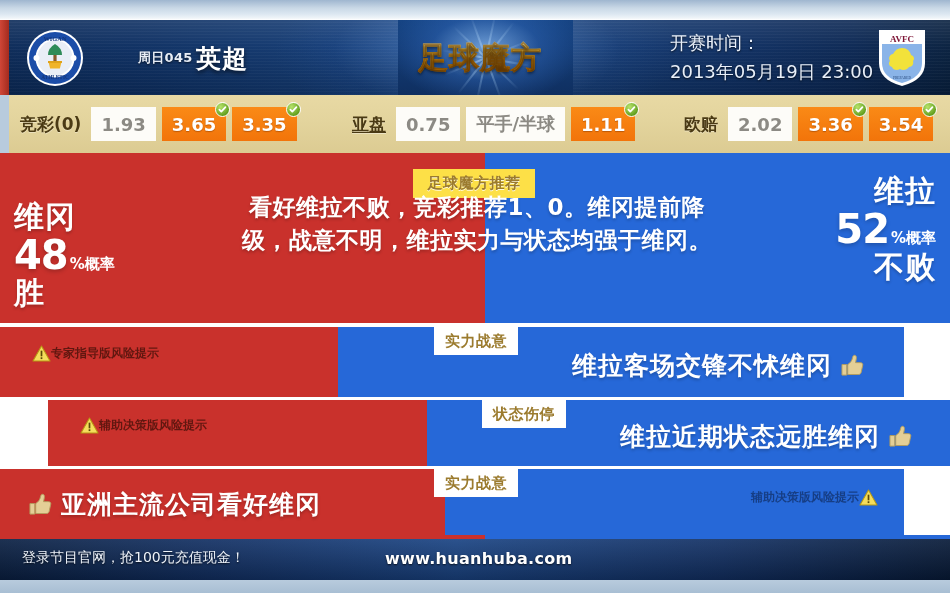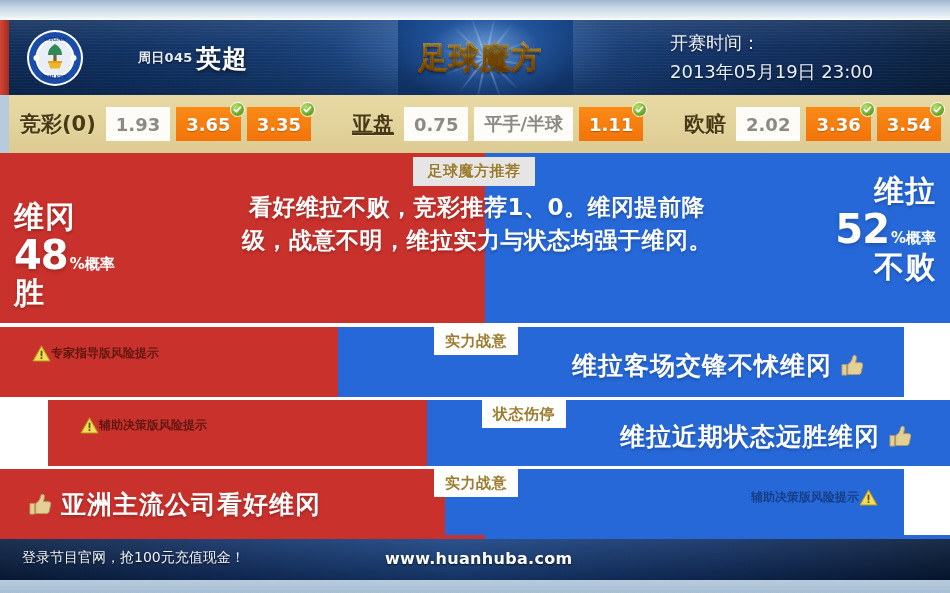--- a/index.html
+++ b/index.html
@@ -91,21 +91,21 @@
     background:linear-gradient(to bottom, #e8d9a4 0%, #e3d49d 45%, #dccb92 100%);
     display:flex; align-items:center;
   }
   .odds-left-bar { position:absolute; left:0; top:0; width:9px; height:58px; background:#b8cbdd; }
   .odds-group { display:flex; align-items:center; position:absolute; }
   .g1 { left:20px; }
   .g2 { left:352px; }
   .g3 { left:684px; }
 
   .odds-label {
-    color:#4a3a14; font-size:21px; font-weight:bold; margin-right:10px; white-space:nowrap;
+    color:#4a3a14; font-size:17px; font-weight:bold; margin-right:10px; white-space:nowrap;
     text-shadow:0 1px 0 rgba(255,255,255,.35);
   }
   .odds-label.underline { text-decoration:underline; text-underline-offset:2px; }
 
   .odds-cell {
     position:relative; height:34px; min-width:56px; padding:0 10px;
     display:flex; align-items:center; justify-content:center;
     font-size:18px; font-weight:bold; margin-right:6px; white-space:nowrap;
   }
   .odds-cell.plain { background:#fdfcf8; color:#8c8a84; }
@@ -126,22 +126,22 @@
     background:#2668d8; overflow:hidden;
   }
   .band-red {
     position:absolute; left:0; top:0; width:485px; height:170px;
     background:#c9312c;
   }
   .band-red-notch {
     position:absolute; left:403px; top:0; width:82px; height:28px; background:#c9312c;
   }
   .band-badge {
-    position:absolute; left:413px; top:4px; width:122px; height:29px;
-    background:#e5e5e5; display:flex; align-items:center; justify-content:center;
+    position:absolute; left:413px; top:16px; width:122px; height:29px;
+    background:#fde047; display:flex; align-items:center; justify-content:center;
     color:#9b7b2e; font-size:15px; font-weight:bold; letter-spacing:.5px;
     text-shadow:0 1px 0 rgba(255,255,255,.8);
   }
 
   .side-block { position:absolute; top:22px; color:#ffffff; }
   .side-left  { left:14px; text-align:left;margin-top:26px; }
   .side-right { right:14px; text-align:right; }
   .side-team  { font-size:30px; font-weight:bold; line-height:1.05; letter-spacing:1px;
                 text-shadow:0 2px 3px rgba(0,0,0,.22); }
   .side-pct-row { display:flex; align-items:baseline; line-height:1; margin:2px 0 2px; }
@@ -240,20 +240,30 @@
         <circle cx="47.5" cy="29" r="3" fill="#ffffff"></circle>
         <path d="M29 15 q7 4 7 11 h-14 q0-7 7-11z" fill="#2e8b57"></path>
         <rect x="27.4" y="26" width="3.2" height="6" fill="#8a5a2b"></rect>
         <path d="M22.5 33 h13 l-1.6 6.5 h-9.8z" fill="#f0b429"></path>
         <rect x="22" y="32" width="14" height="2" fill="#e0a319"></rect>
         <text x="29" y="12.2" font-size="6.4" font-weight="bold" fill="#13377c" text-anchor="middle" font-family="'Liberation Serif',serif">WIGAN</text>
         <text x="29" y="49.6" font-size="5.3" font-weight="bold" fill="#13377c" text-anchor="middle" font-family="'Liberation Serif',serif">ATHLETIC</text>
       </svg>
     </div>
 
+    <div class="team-logo logo-villa">
+      <svg viewBox="0 0 52 62" width="52" height="62">
+        <path d="M3 3 h46 v33 q0 17 -23 23 Q3 53 3 36 z" fill="#ffffff"></path>
+        <path d="M6 6 h40 v30 q0 14.5 -20 20 Q6 50.5 6 36 z" fill="#8ab4e8"></path>
+        <path d="M6 6 h40 v11 h-40 z" fill="#ffffff"></path>
+        <path d="M26 21 c5 0 8 3 9 7 c3 1 4 4 2 6 c1 3 -1 6 -4 6 c-2 3 -6 4 -9 2 c-3 2 -7 1 -8 -2 c-3 -1 -4 -4 -2 -6 c-2 -3 0 -7 3 -7 c2 -4 5 -6 9 -6z" fill="#f2e23a"></path>
+        <text x="26" y="15" font-size="9" font-weight="bold" fill="#7c1233" text-anchor="middle" font-family="'Liberation Serif',serif">AVFC</text>
+        <text x="26" y="51.5" font-size="3.6" fill="#2a4d80" text-anchor="middle" font-family="'Liberation Serif',serif">PREPARED</text>
+      </svg>
+    </div>
 
     <div class="match-id">周日045</div>
     <div class="league">英超</div>
     <div class="brand-logo">足球魔方</div>
 
     <div class="kick-wrap">
       <div>开赛时间：</div>
       <div>2013年05月19日 23:00</div>
     </div>
   </div>

